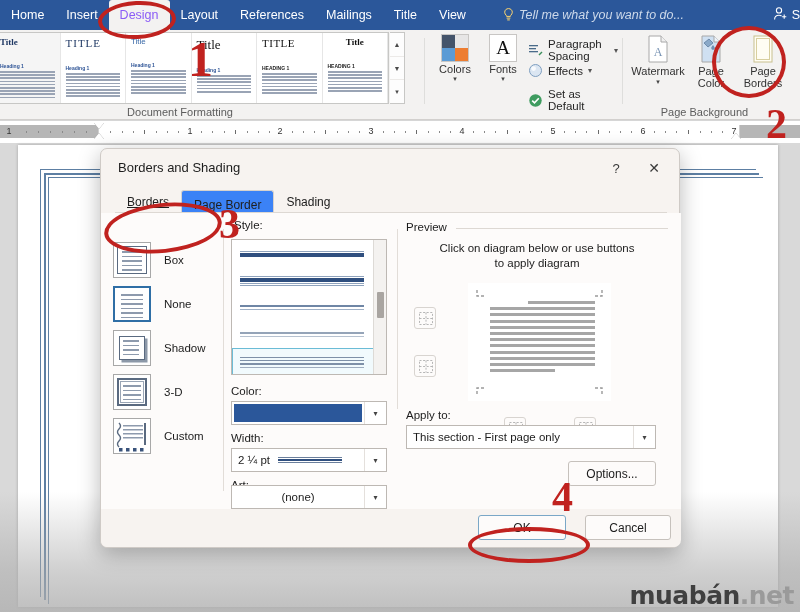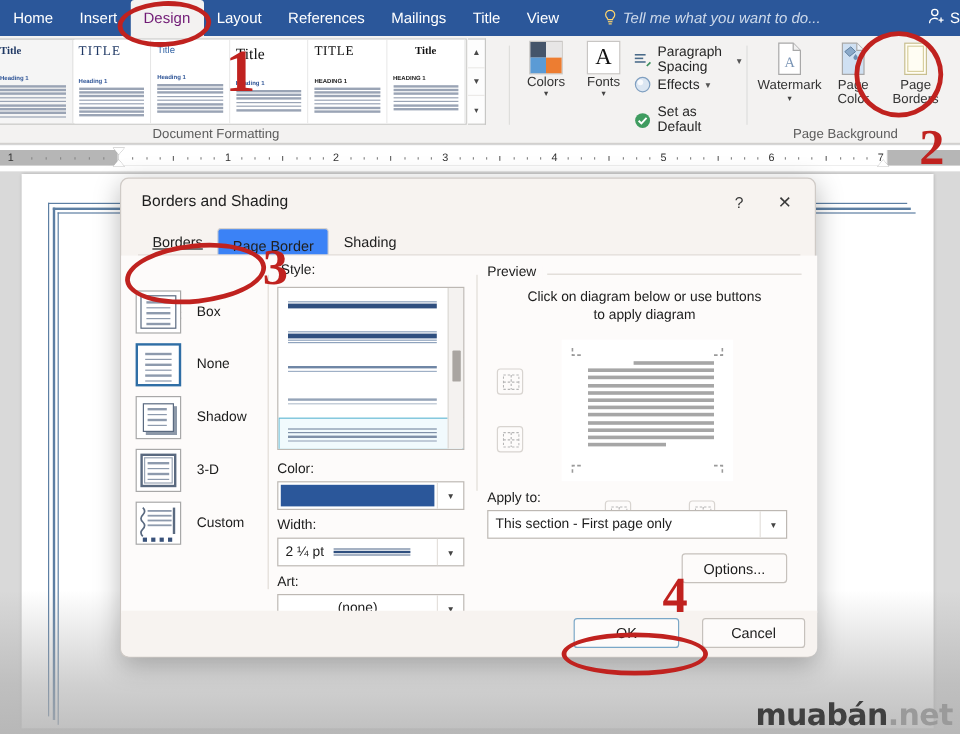--- a/index.html
+++ b/index.html
@@ -21,21 +21,21 @@
     position: absolute; left: 0; top: 0; height: 30px;
     display: flex; align-items: center;
   }
   .tab {
     height: 30px; padding: 0 11px;
     display: flex; align-items: center; justify-content: center;
     color: #ffffff; font-size: 12.5px; white-space: nowrap;
     cursor: default;
   }
   .tab.active {
-    background: #f3f2f1; color: #701a75;
+    background: #f3f2f1; color: #8b5cf6;
     border-top-left-radius: 3px; border-top-right-radius: 3px;
   }
   .tellme {
     position: absolute; left: 503px; top: 0; height: 30px;
     display: flex; align-items: center; gap: 5px;
     color: #cdd9ea; font-size: 12.5px; font-style: italic;
   }
   .bulb { width: 11px; height: 14px; position: relative; }
   .bulb svg { display: block; }
   .shareBtn {
@@ -802,21 +802,21 @@
           <span style="font-size:11.5px;color:#1c1c1c;padding-left:6px;">2 ¼ pt</span>
           <span style="display:inline-block;width:64px;margin-left:8px;">
             <span style="display:block;height:1px;background:#6b7f9c;"></span>
             <span style="display:block;height:2px;background:#2f4f7f;margin-top:1px;"></span>
             <span style="display:block;height:1px;background:#6b7f9c;margin-top:1px;"></span>
           </span>
           <div class="arrow">▾</div>
         </div>
 
         <div class="lbl" style="left:0px; top:258px;">Art:</div>
-        <div class="combo" style="left:0px; top:274px; width:156px;">
+        <div class="combo" style="left:0px; top:264px; width:156px;">
           <span style="font-size:11.5px;color:#1c1c1c;flex:1;text-align:center;">(none)</span>
           <div class="arrow">▾</div>
         </div>
       </div>
 
       <div class="vsep" style="left:296px; top:16px; height:180px;"></div>
 
       <div class="prev-wrap">
         <div class="prev-legend">Preview</div>
         <div class="prev-rule"></div>

